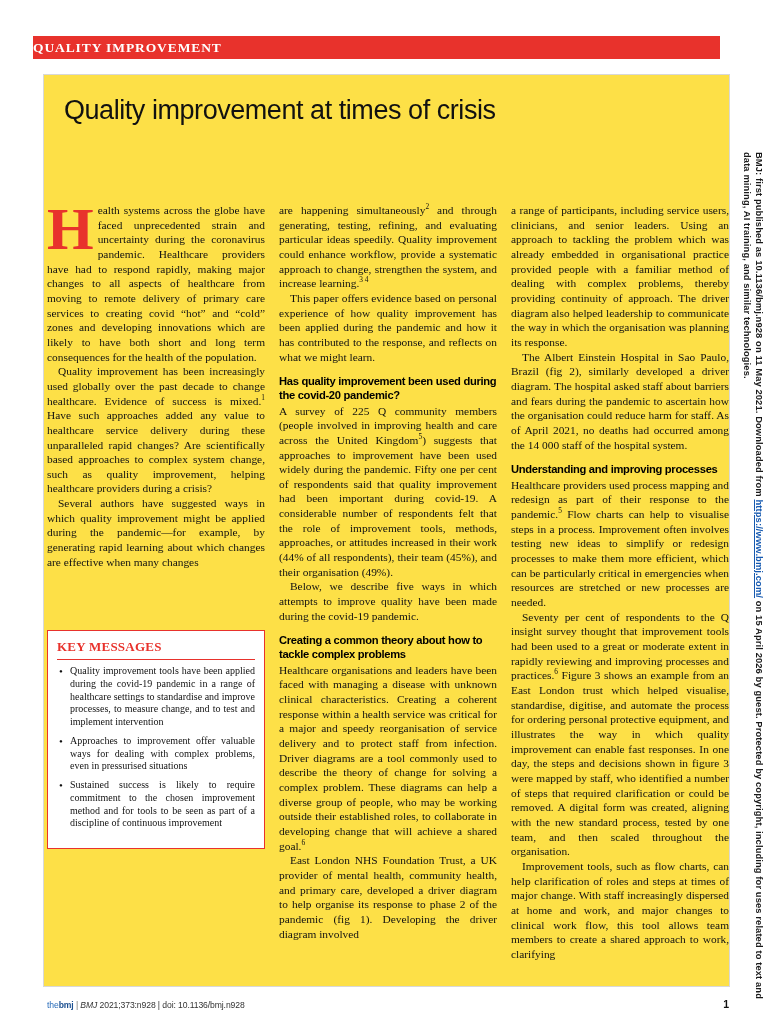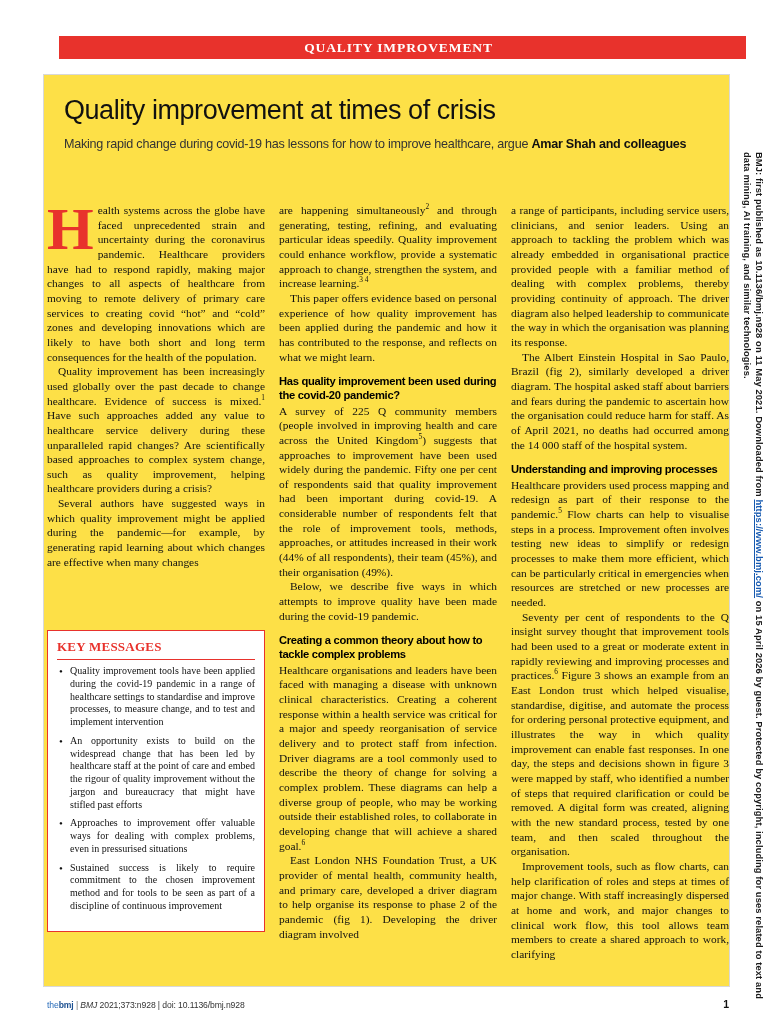--- a/index.html
+++ b/index.html
@@ -12,26 +12,26 @@
   #page {
     position: relative;
     width: 768px; height: 1024px;
     background: #ffffff;
     overflow: hidden;
   }
 
   
   .banner {
     position: absolute;
-    left: 59px; top: 36px;
+    left: 33px; top: 36px;
     width: 687px; height: 23px;
     background: #e8322c;
     display: flex;
     align-items: center;
-    justify-content: center;
+    justify-content: flex-start;
   }
   .banner-text {
     color: #ffffff;
     font-family: "Liberation Serif", serif;
     font-weight: bold;
     font-size: 13.5px;
     letter-spacing: 0.9px;
     padding-right: 8px;
     line-height: 1;
   }
@@ -210,35 +210,33 @@
 <body>
 
 <div id="page">
 
   <div class="banner">
     <span class="banner-text">QUALITY IMPROVEMENT</span>
   </div>
 
   <div class="article">
     <h1 class="title">Quality improvement at times of crisis</h1>
-    <div class="standfirst"><span>Making rapid change during covid-19 has lessons for how to improve healthcare, argue </span><b>Amar Shah and colleagues</b></div>
   </div>
 
   <div class="cols">
 
     <div class="col">
       <p class="dropcap-wrap"><span class="dropcap">H</span><span>ealth systems across the globe have faced unprecedented strain and uncertainty during the coronavirus pandemic. Healthcare providers have had to respond rapidly, making major changes to all aspects of healthcare from moving to remote delivery of primary care services to creating covid “hot” and “cold” zones and developing innovations which are likely to have both short and long term consequences for the health of the population.</span></p>
       <p class="indent"><span>Quality improvement has been increasingly used globally over the past decade to change healthcare. Evidence of success is mixed.</span><sup>1</sup><span> Have such approaches added any value to healthcare service delivery during these unparalleled rapid changes? Are scientifically based approaches to complex system change, such as quality improvement, helping healthcare providers during a crisis?</span></p>
       <p class="indent">Several authors have suggested ways in which quality improvement might be applied during the pandemic—for example, by generating rapid learning about which changes are effective when many changes</p>
 
       <div class="keybox">
         <h4>KEY MESSAGES</h4>
         <ul>
           <li>Quality improvement tools have been applied during the covid-19 pandemic in a range of healthcare settings to standardise and improve processes, to measure change, and to test and implement intervention</li>
-          <li>An opportunity exists to build on the widespread change that has been led by healthcare staff at the point of care and embed the rigour of quality improvement without the jargon and bureaucracy that might have stifled past efforts</li>
           <li>Approaches to improvement offer valuable ways for dealing with complex problems, even in pressurised situations</li>
           <li>Sustained success is likely to require commitment to the chosen improvement method and for tools to be seen as part of a discipline of continuous improvement</li>
         </ul>
       </div>
     </div>
 
     <div class="col">
       <p><span>are happening simultaneously</span><sup>2</sup><span> and through generating, testing, refining, and evaluating particular ideas speedily. Quality improvement could enhance workflow, provide a systematic approach to change, strengthen the system, and increase learning.</span><sup>3 4</sup></p>
       <p class="indent">This paper offers evidence based on personal experience of how quality improvement has been applied during the pandemic and how it has contributed to the response, and reflects on what we might learn.</p>
       <h3>Has quality improvement been used during the covid-20 pandemic?</h3>

